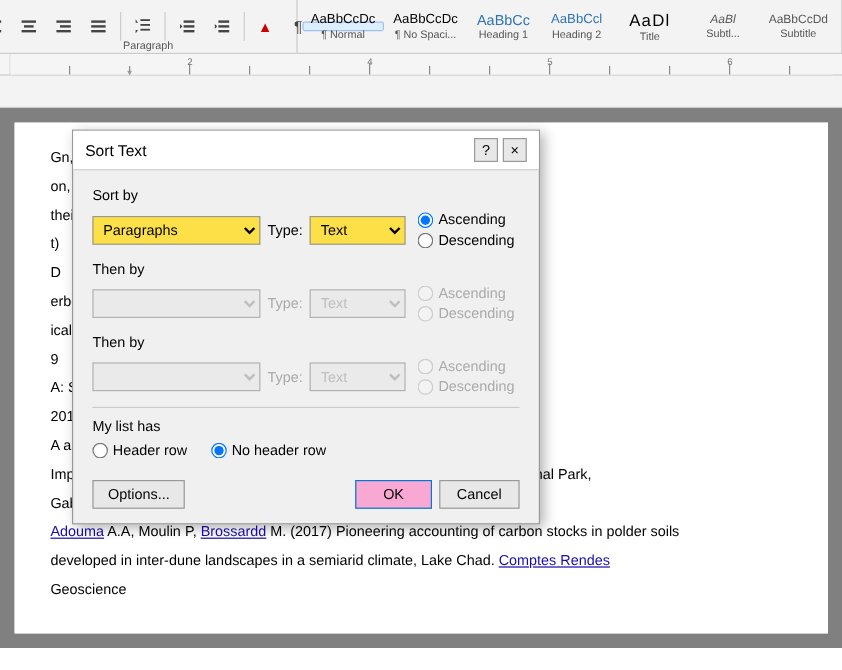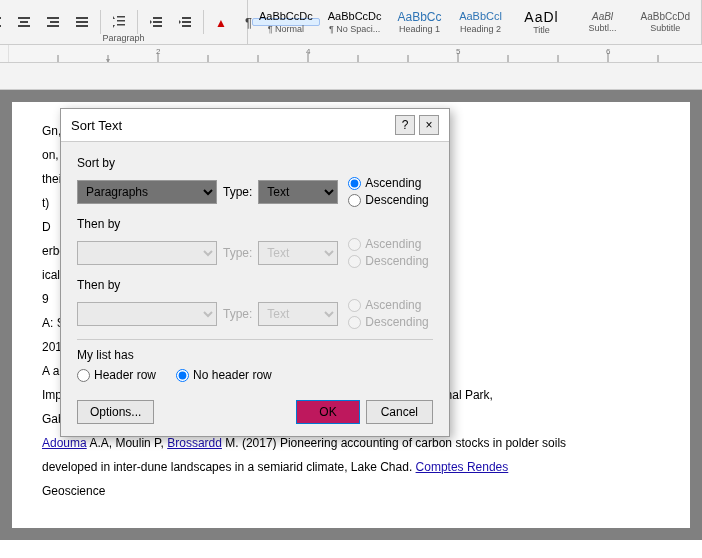--- a/index.html
+++ b/index.html
@@ -187,21 +187,21 @@
     .dialog-row {
       display: flex;
       align-items: center;
       margin-bottom: 10px;
       gap: 6px;
     }
 
     .dialog-select {
       height: 24px;
       border: 1px solid #999;
-      background: #737373;
+      background: #fde047;
       font-size: 12px;
       padding: 1px 4px;
       cursor: pointer;
     }
 
     .select-paragraphs {
       width: 140px;
     }
 
     .select-type {
@@ -277,21 +277,21 @@
       border: 1px solid #999;
       background: #e8e8e8;
       font-size: 12px;
       cursor: pointer;
       min-width: 70px;
     }
 
     .btn-ok {
       padding: 4px 22px;
       border: 1px solid #0078d4;
-      background: #be185d;
+      background: #f9a8d4;
       font-size: 12px;
       cursor: pointer;
       color: #000;
     }
 
     .btn-cancel {
       padding: 4px 14px;
       border: 1px solid #999;
       background: #e8e8e8;
       font-size: 12px;

